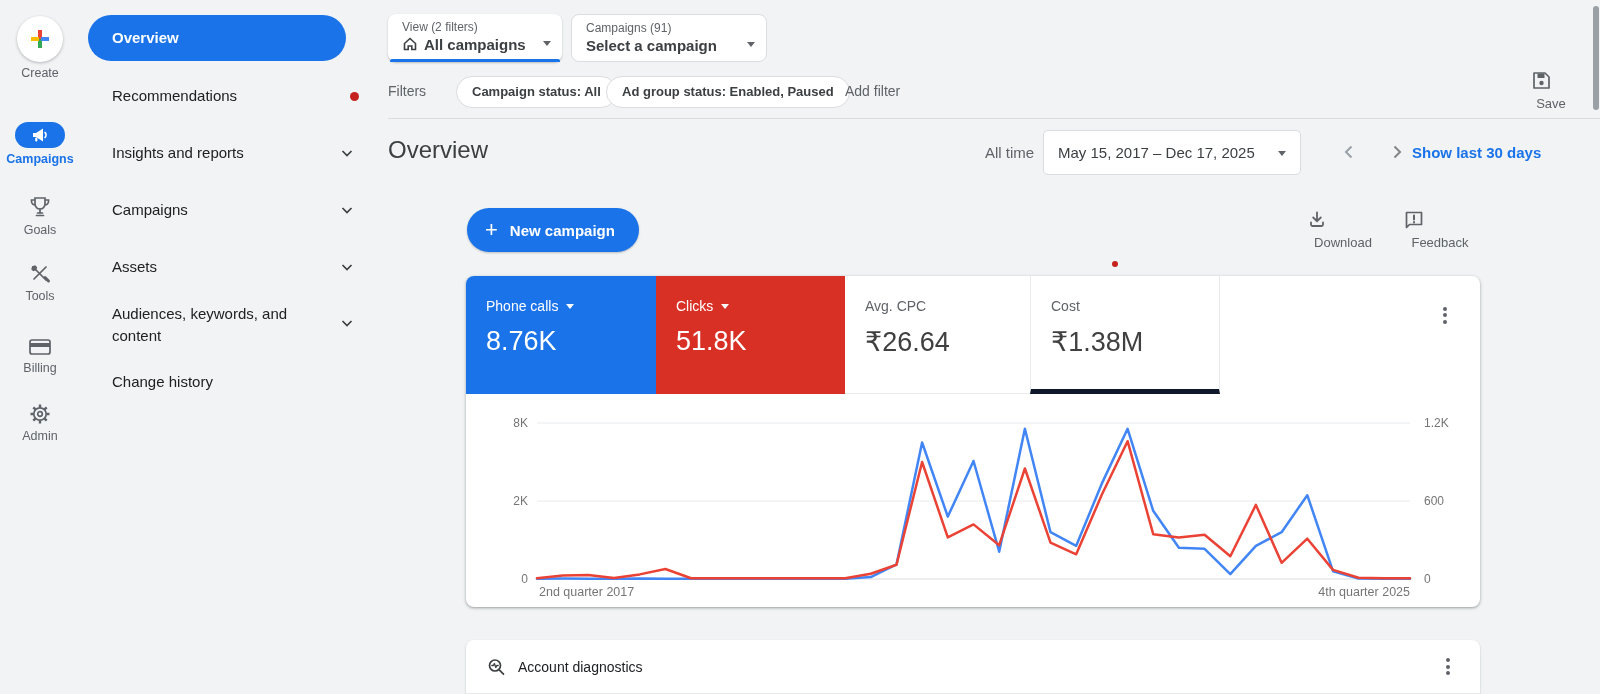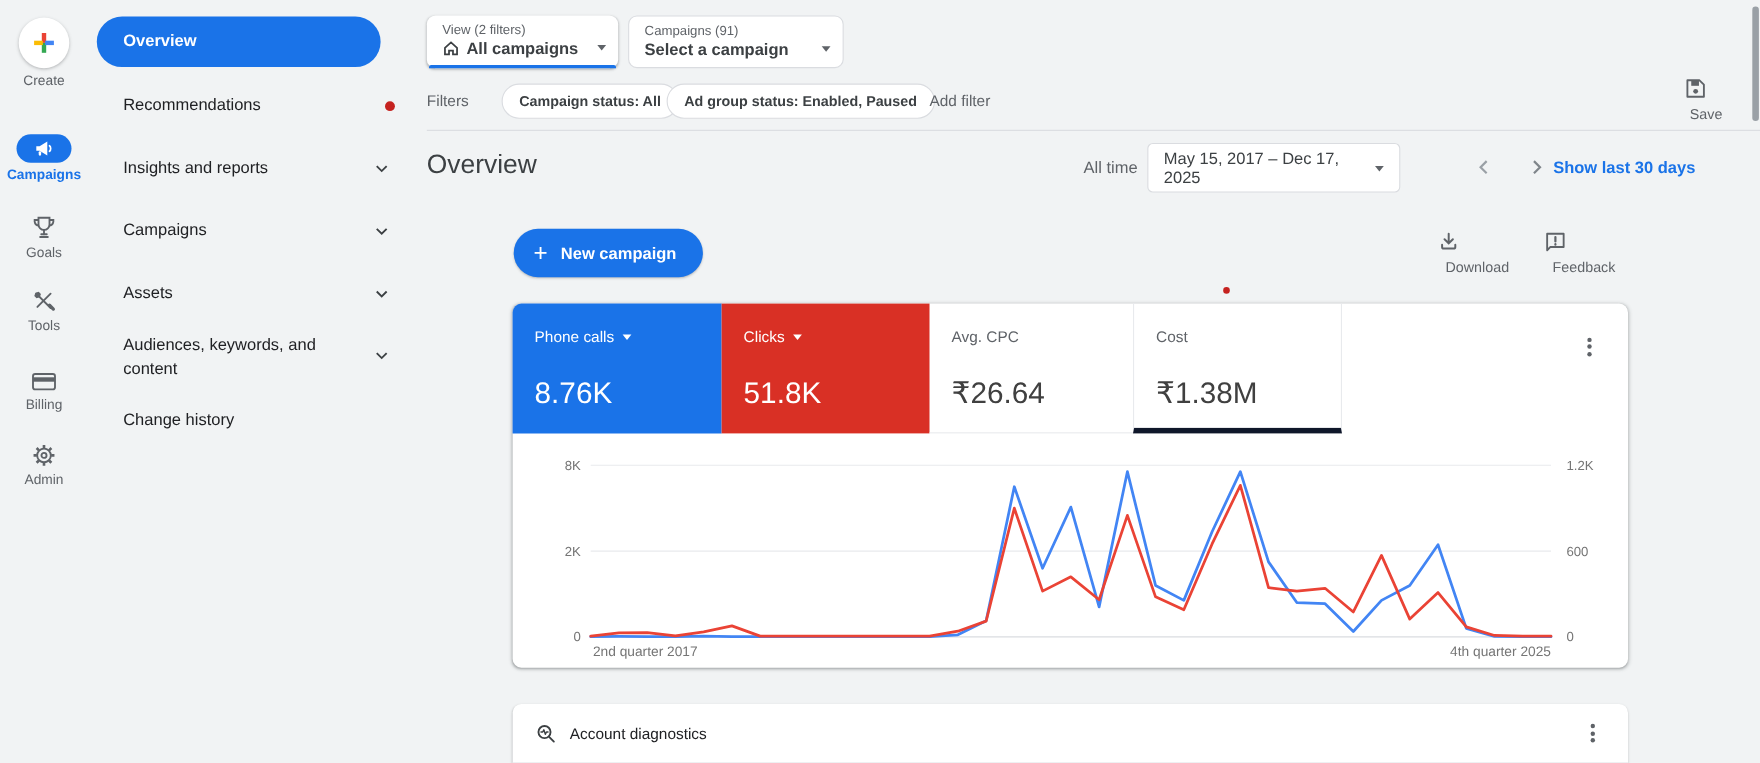--- a/index.html
+++ b/index.html
@@ -36,36 +36,36 @@
   #view-select{left:388px;width:174px;border:none;box-shadow:0 1px 2px rgba(60,64,67,.3)}
   #view-select .underline{position:absolute;left:2px;right:2px;bottom:0;height:3px;background:#1a73e8;border-radius:2px 2px 0 0}
   #campaign-select{left:571px;width:196px}
   .chip{position:absolute;top:76px;height:30px;line-height:30px;border:1px solid #dadce0;border-radius:16px;
     background:#fff;padding:0 15px;font-size:13px;font-weight:bold;color:#3c4043}
   .plain{font-size:14px;color:#5f6368}
   .icon-btn-label{display:block;font-size:13px;color:#5f6368;text-align:center;margin-top:5px}
   .divider{position:absolute;left:388px;right:0;top:118px;height:1px;background:#dadce0}
   
   #page-title{left:388px;top:136px;font-size:24px;color:#3c4043;font-weight:400}
-  #date-box{left:1043px;top:130px;width:230px;height:45px;background:#fff;border:1px solid #dadce0;border-radius:5px;
+  #date-box{left:1043px;top:130px;width:258px;height:45px;background:#fff;border:1px solid #dadce0;border-radius:5px;
     box-sizing:border-box;display:flex;align-items:center;padding:0 14px;font-size:15px;color:#3c4043}
   #date-box .caret{margin-left:auto}
   .link{color:#1a73e8;font-size:15px;font-weight:bold}
   
   #new-campaign{left:467px;top:208px;height:44px;border-radius:22px;background:#1a73e8;color:#fff;
     display:inline-flex;align-items:center;padding:0 24px 0 18px;box-shadow:0 1px 2px rgba(60,64,67,.3)}
   #new-campaign .plus{font-size:22px;font-weight:400;margin-right:12px;line-height:1}
   #new-campaign .txt{font-size:15px;font-weight:bold}
   .tool-wrap{position:absolute;top:210px;width:72px;text-align:center}
   
   #ov-card{left:466px;top:276px;width:1014px;height:331px;background:#fff;border-radius:8px;
     box-shadow:0 1px 2px rgba(60,64,67,.3),0 1px 3px 1px rgba(60,64,67,.15)}
   .metric{position:absolute;top:0;height:118px;box-sizing:border-box;padding:22px 0 0 20px}
   .metric .lab{font-size:14px;display:flex;align-items:center}
-  .metric .val{font-size:27px;margin-top:28px}
+  .metric .val{font-size:27px;margin-top:12px}
   .metric.colored .lab,.metric.colored .val{color:#fff}
   .metric.plainm .lab{color:#5f6368}
   .metric.plainm .val{color:#404040}
   .wcaret{display:inline-block;width:0;height:0;border:4.5px solid transparent;border-top:5.5px solid #fff;margin-left:8px;margin-top:4px}
   .dots{cursor:pointer}
   .dots i{display:block;width:4px;height:4px;border-radius:50%;background:#5f6368;margin:2.5px auto}
   .y-label{position:absolute;font-size:12px;color:#757575}
   .x-label{position:absolute;font-size:12.5px;color:#757575}
   
   #diag-card{left:466px;top:640px;width:1014px;height:54px;background:#fff;border-radius:8px 8px 0 0;

